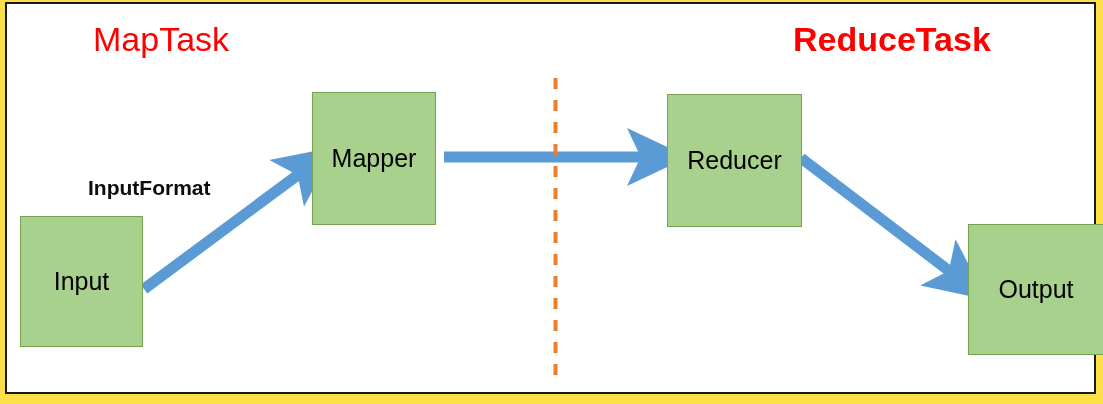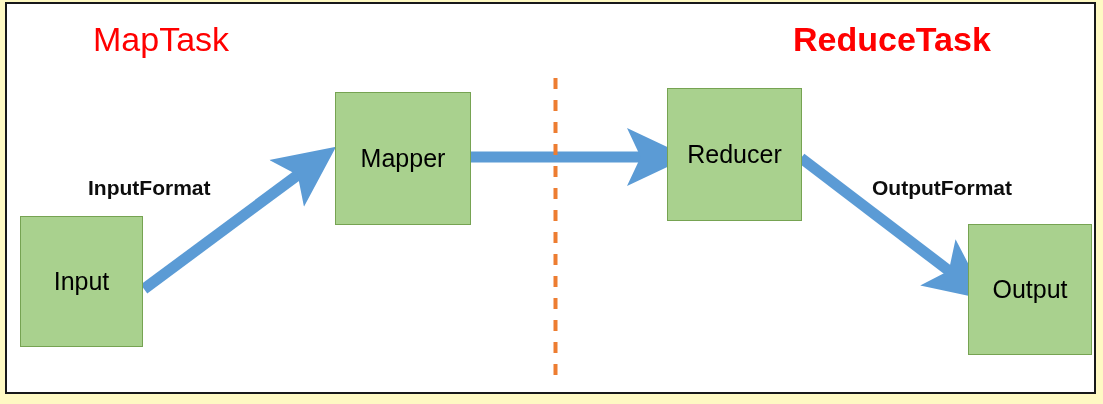--- a/index.html
+++ b/index.html
@@ -7,21 +7,21 @@
     padding: 0;
     background: #ffffff;
   }
   body {
     font-family: "Liberation Sans", sans-serif;
   }
   #canvas {
     position: relative;
     width: 1103px;
     height: 404px;
-    background: #fef9c3;
+    background: #fde047;
     overflow: hidden;
   }
   .frame {
     position: absolute;
     left: 5px;
     top: 2px;
     width: 1091px;
     height: 392px;
     border: 2px solid #17181a;
     box-sizing: border-box;
@@ -41,23 +41,23 @@
     box-sizing: border-box;
     display: flex;
     align-items: center;
     justify-content: center;
     color: #000000;
     font-size: 25px;
     font-family: "Liberation Sans", sans-serif;
     line-height: 1;
   }
   .node-input   { left: 20px;  top: 216px; width: 123px; height: 131px; }
-  .node-mapper  { left: 335px; top: 92px;  width: 136px; height: 133px; }
-  .node-reducer { left: 667px; top: 88px;  width: 135px; height: 133px; }
-  .node-output  { left: 968px; top: 224px; width: 124px; height: 131px; }
+  .node-mapper  { left: 312px; top: 92px;  width: 124px; height: 133px; }
+  .node-reducer { left: 667px; top: 94px;  width: 135px; height: 133px; }
+  .node-output  { left: 968px; top: 224px; width: 136px; height: 131px; }
 
   .node-label { pointer-events: none; }
 
   .title {
     position: absolute;
     font-size: 34px;
     font-family: "Liberation Sans", sans-serif;
     line-height: 1;
     white-space: nowrap;
   }
@@ -110,15 +110,14 @@
     <span class="node-label">Mapper</span>
   </div>
   <div class="node node-reducer">
     <span class="node-label">Reducer</span>
   </div>
   <div class="node node-output">
     <span class="node-label">Output</span>
   </div>
 
   <div class="edge-label label-inputformat">InputFormat</div>
-  <div class="edge-label label-outputformat">OutputFormat</div>
 
 </div>
 
 </body></html>

